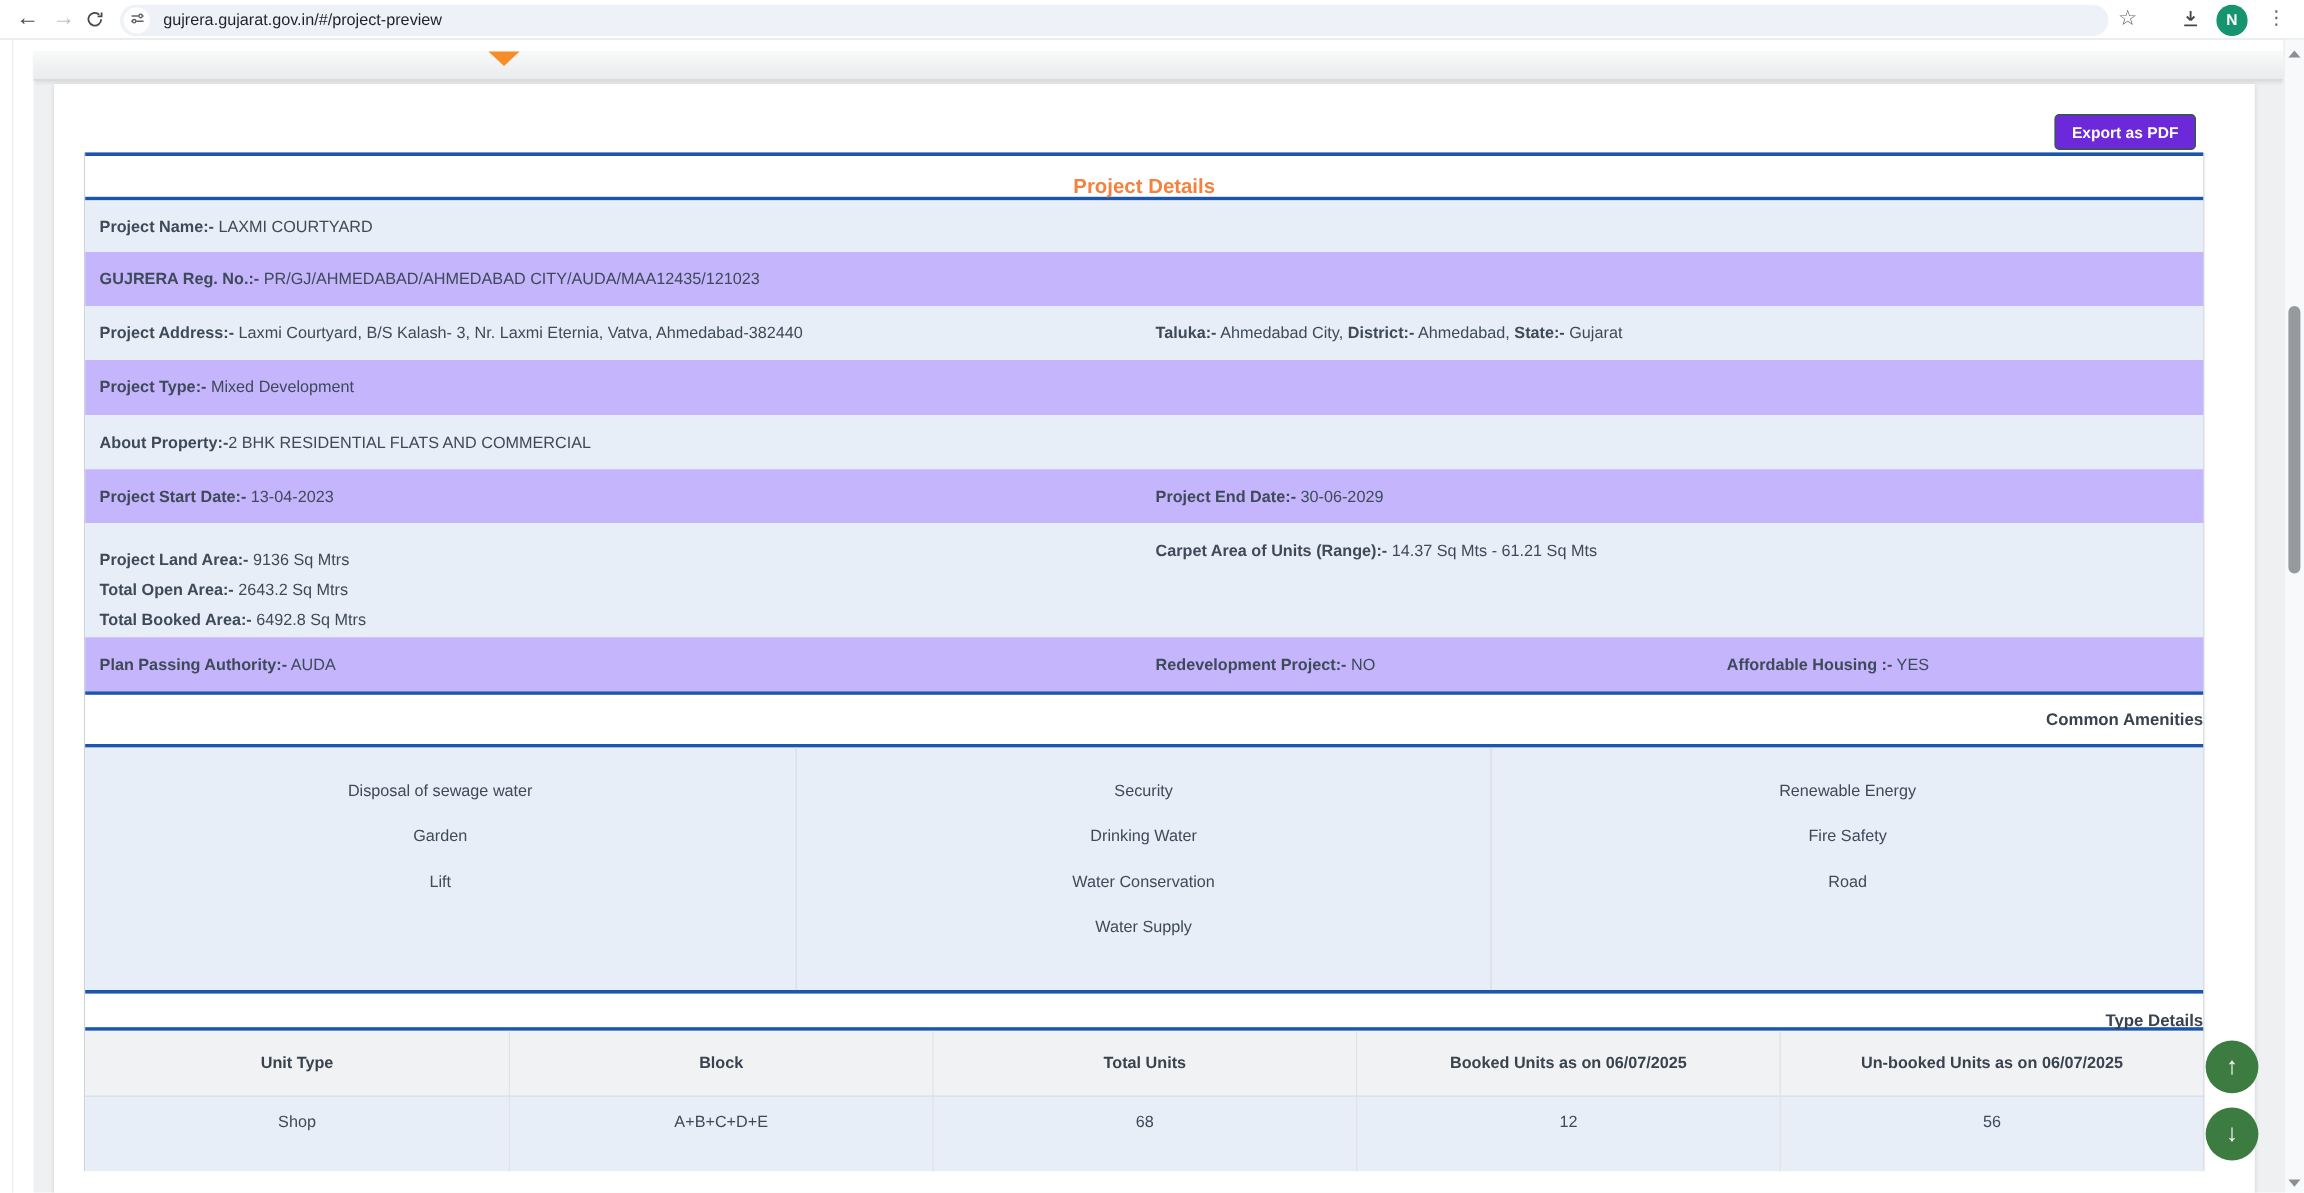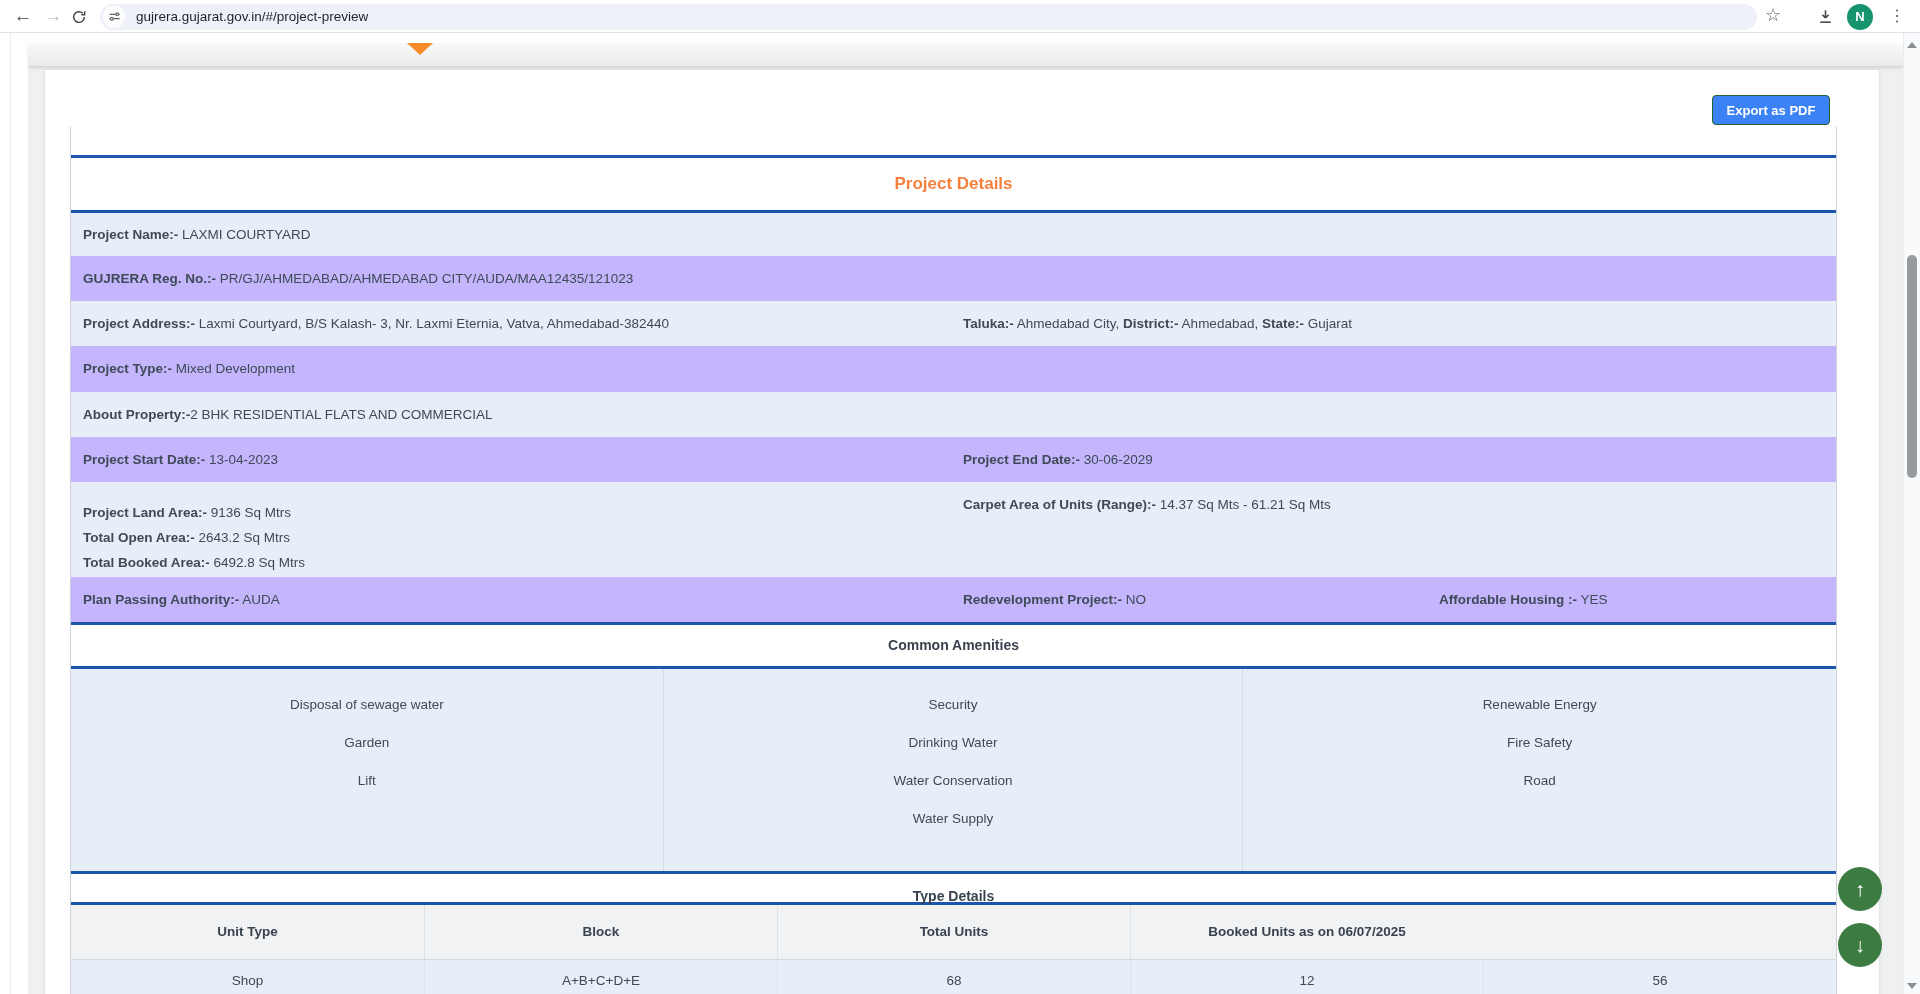--- a/index.html
+++ b/index.html
@@ -30,42 +30,42 @@
           background:linear-gradient(#f8f9f9,#e9ebec); border-bottom:1px solid #d4d6d7;
           box-shadow:0 2px 3px rgba(0,0,0,.08); }
   .tab-indicator { position:absolute; left:407px; top:43px; width:0; height:0;
           border-left:13px solid transparent; border-right:13px solid transparent;
           border-top:12px solid #f78c28; }
 
   
   .card { position:absolute; left:45px; top:70px; width:1834px; height:940px;
           background:#ffffff; box-shadow:0 1px 4px rgba(0,0,0,.12); }
   .export-btn { position:absolute; left:1667px; top:25px; width:118px; height:30px;
-          background:#3b82f6; border:1px solid #27632c; border-radius:4px; color:#fff;
+          background:#6d28d9; border:1px solid #27632c; border-radius:4px; color:#fff;
           font-size:13px; font-weight:700; cursor:pointer;
           font-family:"Liberation Sans", sans-serif; }
 
   
   .ptable { position:absolute; left:25px; top:57px; width:1767px;
             border-left:1px solid #ccd2d8; border-right:1px solid #ccd2d8;
             font-size:13.5px; color:#3e4a58; }
-  .t-title { height:58px; line-height:52px; text-align:center; background:#fff;
+  .t-title { height:40px; line-height:52px; text-align:center; background:#fff;
              border-top:3px solid #1b55ad; border-bottom:3px solid #1b55ad;
-             color:#f5813e; font-size:17px; font-weight:700;margin-top:28px; }
+             color:#f5813e; font-size:17px; font-weight:700; }
   .row { position:relative; padding-left:12px; background:#c4b5fd; white-space:nowrap; }
   .row.blue { background:#e8eef7; }
   .lbl { font-weight:700; }
   .h43 { height:43px; line-height:43px; }
   .h45 { height:45px; line-height:45px; }
   .h46 { height:46px; line-height:46px; }
   .cell-mid { position:absolute; left:892px; top:0; }
   .cell-right { position:absolute; left:1368px; top:0; }
   .areas { height:95px; line-height:25px; padding-top:18px; }
   .areas .cell-mid { top:10px; }
-  .sec-head { height:47px; line-height:41px; text-align:center; background:#fff;
+  .sec-head { height:47px; line-height:41px; text-align:right; background:#fff;
               border-top:3px solid #1b55ad; border-bottom:3px solid #1b55ad;
               font-size:14px; font-weight:700; color:#39434f; }
   .sec-head.td { height:34px; line-height:44px; }
 
   .amen { display:flex; height:202px; background:#e8eef7; }
   .amen-col { padding-top:17px; text-align:center; }
   .amen-col.c1 { width:592px; }
   .amen-col.c2 { width:580px; border-left:1px solid #d7dce2; }
   .amen-col.c3 { width:594px; border-left:1px solid #d7dce2; }
   .amen-item { height:38px; line-height:38px; }
@@ -214,20 +214,21 @@
         </div>
       </div>
 
       <div class="sec-head td">Type Details</div>
 
       <div class="th-row">
         <div>Unit Type</div>
         <div>Block</div>
         <div>Total Units</div>
         <div>Booked Units as on 06/07/2025</div>
+        <div>Un-booked Units as on 06/07/2025</div>
       </div>
 
       <div class="td-row">
         <div>Shop</div>
         <div>A+B+C+D+E</div>
         <div>68</div>
         <div>12</div>
         <div>56</div>
       </div>
     </div>

